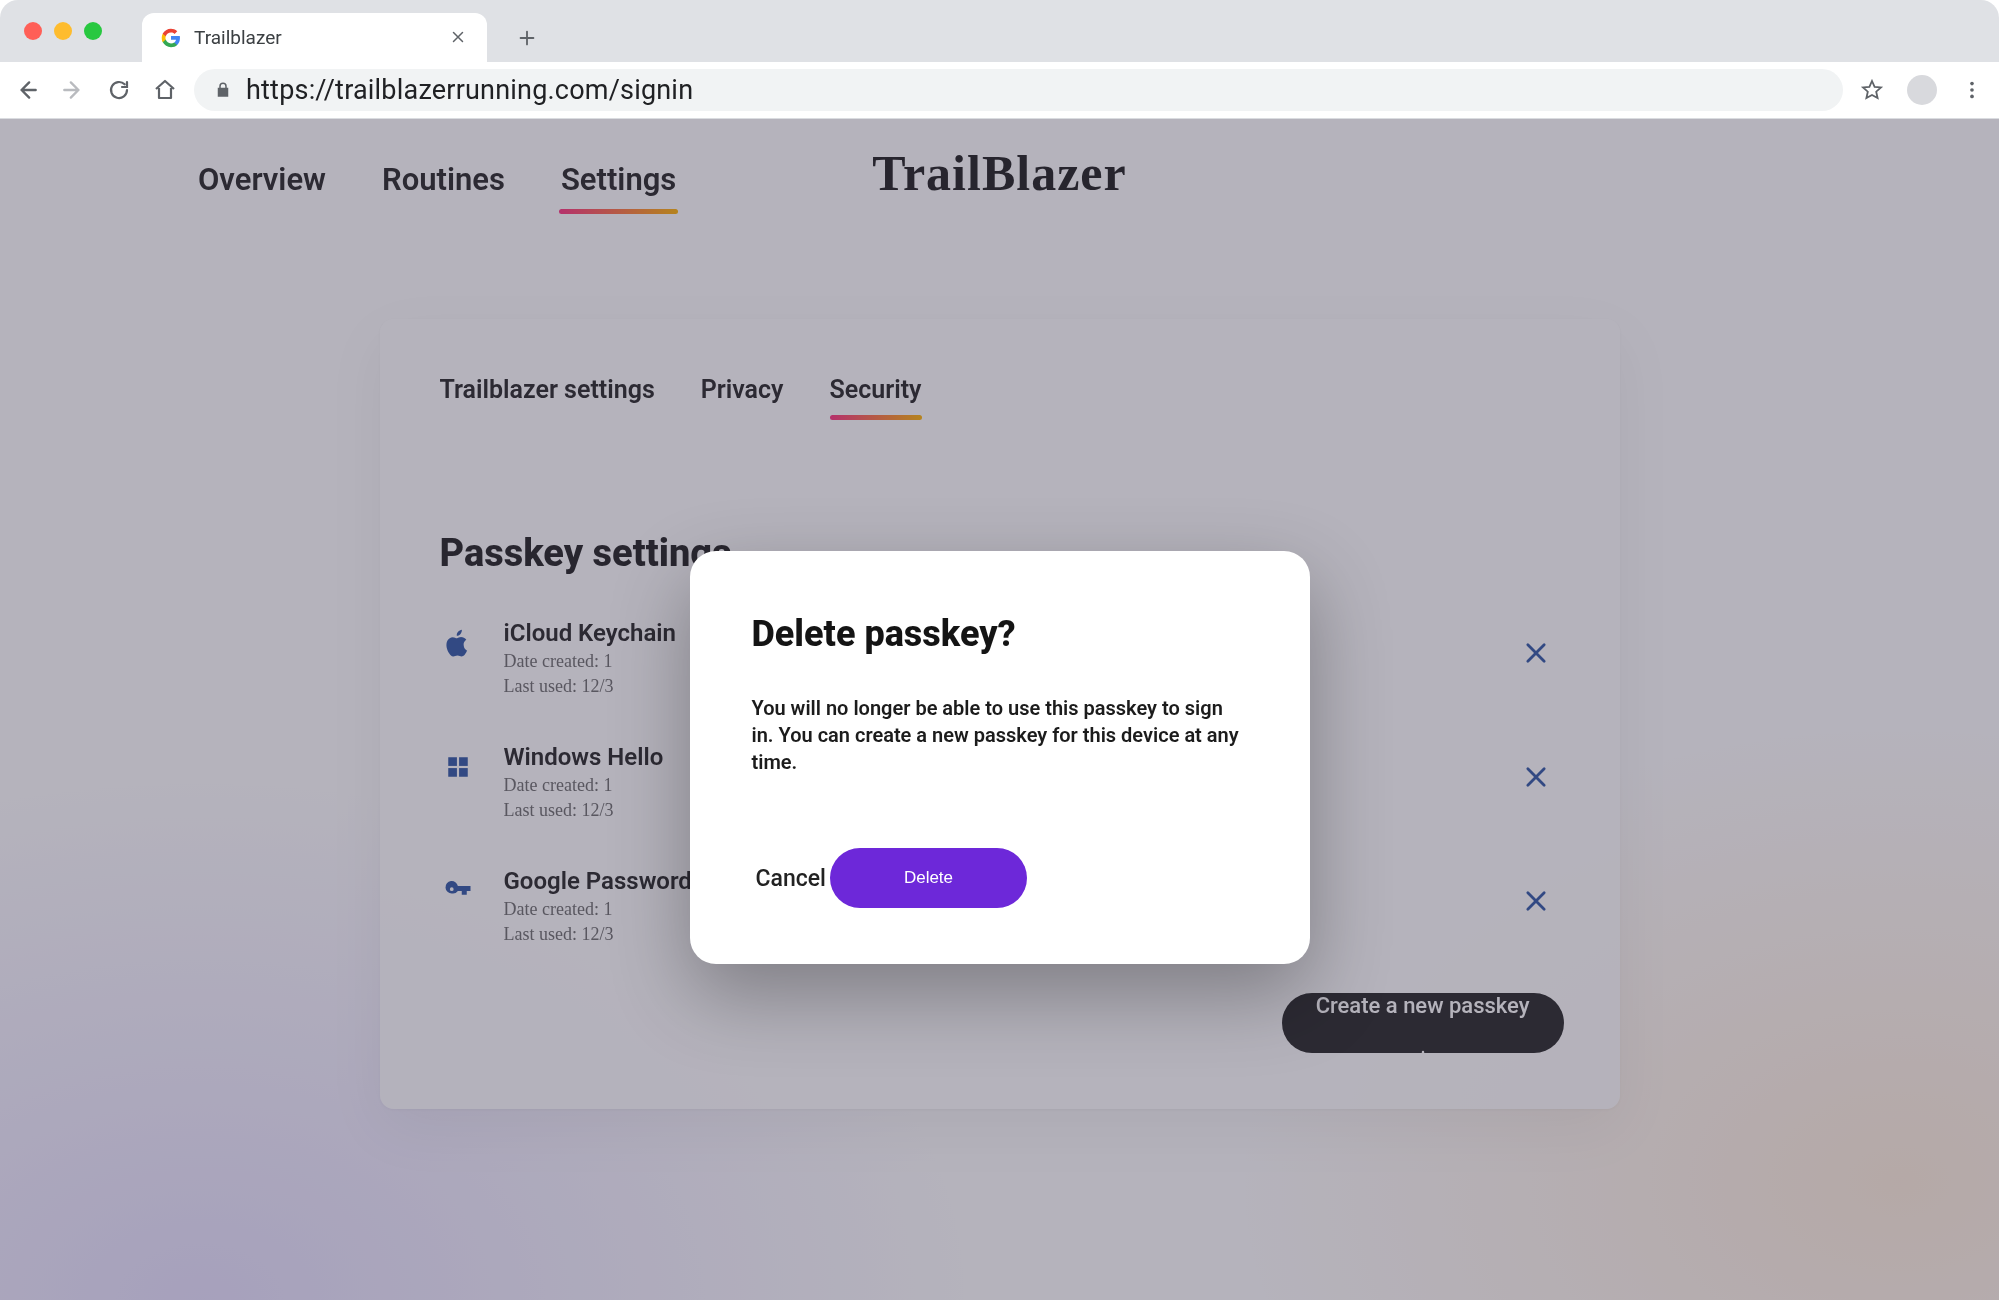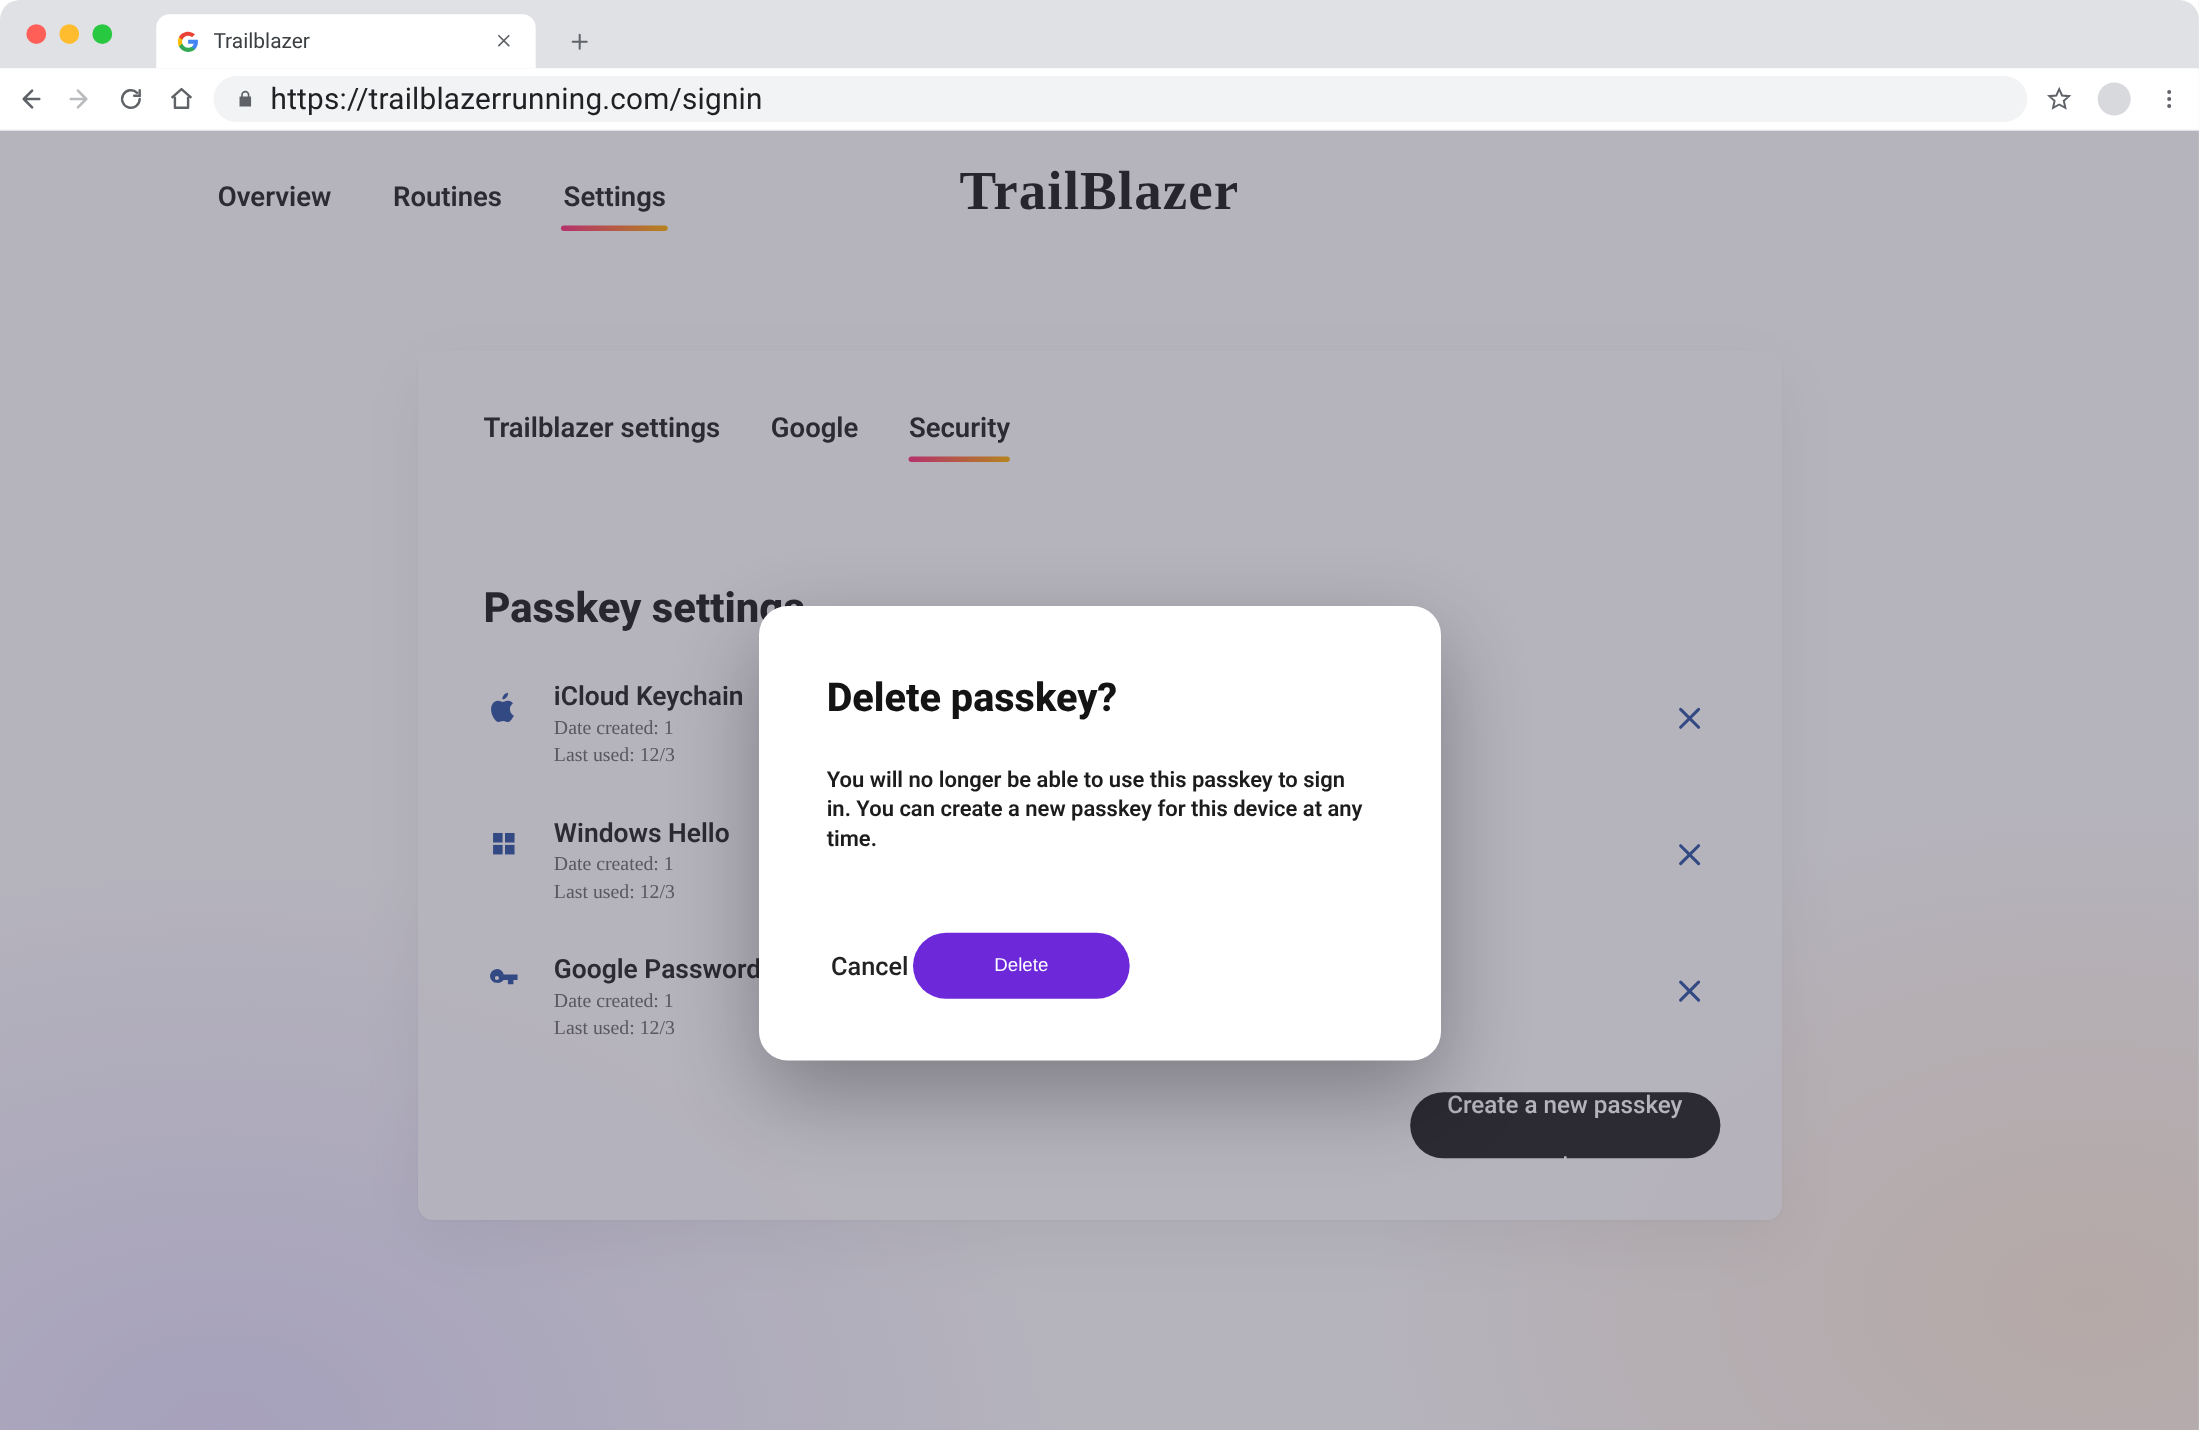--- a/index.html
+++ b/index.html
@@ -29,21 +29,21 @@
   .url { font-size: 27px; color: #202124; letter-spacing: 0.2px;}
   .toolbar-right { display:flex; gap:22px; align-items:center; margin-left:16px; color:#5f6368; }
   .avatar { width:30px; height:30px; border-radius:50%; background:#d8d9dd; }
 
   
   .viewport { width: 100%; height: calc(1300px - 119px); position: relative; overflow:hidden; background:#fff; }
   .gradient-bg { position:absolute; inset:0; background: radial-gradient(ellipse 70% 80% at 10% 100%, rgba(170,150,255,0.28), transparent 55%), radial-gradient(ellipse 60% 70% at 95% 90%, rgba(255,190,120,0.25), transparent 55%), #fff; }
 
   .page { position: relative; width: 100%; padding-top: 30px; }
   .topnav { display:flex; align-items:center; gap: 52px; padding-left: 196px; height:60px; position: relative;}
-  .topnav-item { font-size: 25px; font-weight: 600; color:#232323; cursor:pointer; padding:6px 2px; position:relative;}
+  .topnav-item { font-size: 31px; font-weight: 600; color:#232323; cursor:pointer; padding:6px 2px; position:relative;}
   .topnav-item.active::after{content:''; position:absolute; left:0; right:0; bottom:-10px; height:5px; border-radius:3px; background: linear-gradient(90deg,#ff2e7e,#ffb300);}
   .brand { position: absolute; left: 50%; transform: translateX(-50%); top: -5px; font-family: "Brush Script MT","Segoe Script",cursive; font-size: 50px; font-weight:700; letter-spacing:1px; color:#1b1b1b; }
 
   .card { width: 1240px; margin: 110px auto 0 auto; background: rgba(255,255,255,0.85); border-radius: 14px; box-shadow: 0 1px 3px rgba(0,0,0,0.04), 0 20px 60px rgba(0,0,0,0.06); padding: 56px 60px 88px 60px; position: relative; min-height: 790px;}
   .subtabs { display:flex; gap:46px; font-size:25px; font-weight:600; color:#222; }
   .subtab { cursor:pointer; position:relative; padding-bottom:12px; }
   .subtab.active::after{ content:''; position:absolute; left:0; right:0; bottom:-4px; height:5px; border-radius:3px; background: linear-gradient(90deg,#ff2e7e,#ffb300);}
 
   .section-title { font-size: 38px; font-weight: 800; color:#1c1c1c; margin-top: 115px; }
 
@@ -158,21 +158,21 @@
     <div class="topnav">
       <div class="topnav-item">Overview</div>
       <div class="topnav-item">Routines</div>
       <div class="topnav-item active">Settings</div>
       <div class="brand">TrailBlazer</div>
     </div>
 
     <div class="card">
       <div class="subtabs">
         <div class="subtab">Trailblazer settings</div>
-        <div class="subtab">Google</div>
+        <div class="subtab">Privacy</div>
         <div class="subtab active">Security</div>
       </div>
 
       <div class="section-title">Passkey settings</div>
 
       <div class="passkey-list">
 
         <div class="passkey-row">
           <span class="pk-icon">
             <svg viewBox="0 0 24 24" width="30" height="30">

